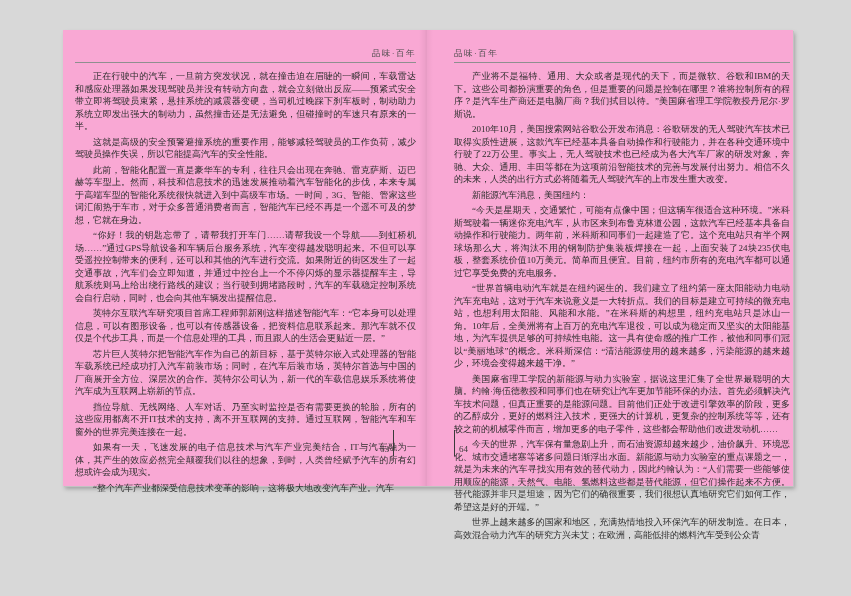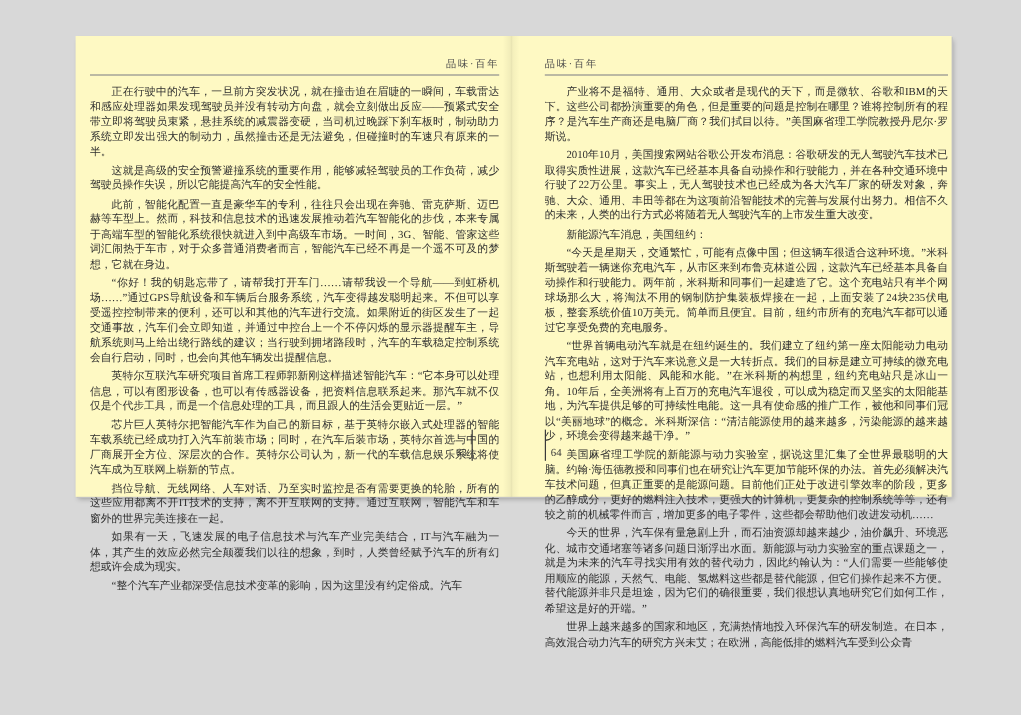--- a/index.html
+++ b/index.html
@@ -3,22 +3,22 @@
 <meta charset="utf-8">
 <style>
   html,body{margin:0;padding:0;}
   body{
     width:851px;height:596px;
     background:#d8d8d8;
     font-family:"Liberation Serif","DejaVu Serif",serif;
     position:relative;overflow:hidden;
   }
   .spread{
-    position:absolute;left:63px;top:30px;width:730px;height:384px;
-    background:#fef9c3;
+    position:absolute;left:63px;top:30px;width:730px;height:456px;
+    background:#f9a8d4;
     box-shadow:1px 1px 0 #c2c2c2,2px 3px 4px rgba(0,0,0,0.25);
   }
   .page{position:absolute;top:0;height:100%;}
   .page.left{left:0;width:363px;}
   .page.right{left:363px;width:367px;}
   
   .gutter{
     position:absolute;left:356px;top:0;width:14px;height:100%;
     background:linear-gradient(to right,rgba(0,0,0,0) 0%,rgba(0,0,0,0.05) 45%,rgba(0,0,0,0.09) 50%,rgba(0,0,0,0.04) 60%,rgba(0,0,0,0) 100%);
   }
@@ -60,21 +60,21 @@
       <hr class="header-rule">
       <div class="body-text">
         <p>正在行驶中的汽车，一旦前方突发状况，就在撞击迫在眉睫的一瞬间，车载雷达和感应处理器如果发现驾驶员并没有转动方向盘，就会立刻做出反应——预紧式安全带立即将驾驶员束紧，悬挂系统的减震器变硬，当司机过晚踩下刹车板时，制动助力系统立即发出强大的制动力，虽然撞击还是无法避免，但碰撞时的车速只有原来的一半。</p>
         <p>这就是高级的安全预警避撞系统的重要作用，能够减轻驾驶员的工作负荷，减少驾驶员操作失误，所以它能提高汽车的安全性能。</p>
         <p>此前，智能化配置一直是豪华车的专利，往往只会出现在奔驰、雷克萨斯、迈巴赫等车型上。然而，科技和信息技术的迅速发展推动着汽车智能化的步伐，本来专属于高端车型的智能化系统很快就进入到中高级车市场。一时间，3G、智能、管家这些词汇闹热于车市，对于众多普通消费者而言，智能汽车已经不再是一个遥不可及的梦想，它就在身边。</p>
         <p>“你好！我的钥匙忘带了，请帮我打开车门……请帮我设一个导航——到虹桥机场……”通过GPS导航设备和车辆后台服务系统，汽车变得越发聪明起来。不但可以享受遥控控制带来的便利，还可以和其他的汽车进行交流。如果附近的街区发生了一起交通事故，汽车们会立即知道，并通过中控台上一个不停闪烁的显示器提醒车主，导航系统则马上给出绕行路线的建议；当行驶到拥堵路段时，汽车的车载稳定控制系统会自行启动，同时，也会向其他车辆发出提醒信息。</p>
         <p>英特尔互联汽车研究项目首席工程师郭新刚这样描述智能汽车：“它本身可以处理信息，可以有图形设备，也可以有传感器设备，把资料信息联系起来。那汽车就不仅仅是个代步工具，而是一个信息处理的工具，而且跟人的生活会更贴近一层。”</p>
         <p>芯片巨人英特尔把智能汽车作为自己的新目标，基于英特尔嵌入式处理器的智能车载系统已经成功打入汽车前装市场；同时，在汽车后装市场，英特尔首选与中国的厂商展开全方位、深层次的合作。英特尔公司认为，新一代的车载信息娱乐系统将使汽车成为互联网上崭新的节点。</p>
         <p>挡位导航、无线网络、人车对话、乃至实时监控是否有需要更换的轮胎，所有的这些应用都离不开IT技术的支持，离不开互联网的支持。通过互联网，智能汽车和车窗外的世界完美连接在一起。</p>
         <p>如果有一天，飞速发展的电子信息技术与汽车产业完美结合，IT与汽车融为一体，其产生的效应必然完全颠覆我们以往的想象，到时，人类曾经赋予汽车的所有幻想或许会成为现实。</p>
-        <p>“整个汽车产业都深受信息技术变革的影响，因为这里没有约定俗成。汽车</p>
+        <p>“整个汽车产业都深受信息技术变革的影响，这将极大地改变汽车产业。汽车</p>
       </div>
     </div>
     <div class="pagenum-row">
       <span class="pagenum">63</span>
       <span class="pagenum-bar"></span>
     </div>
   </div>
 
   <div class="page right">
     <div class="content">

